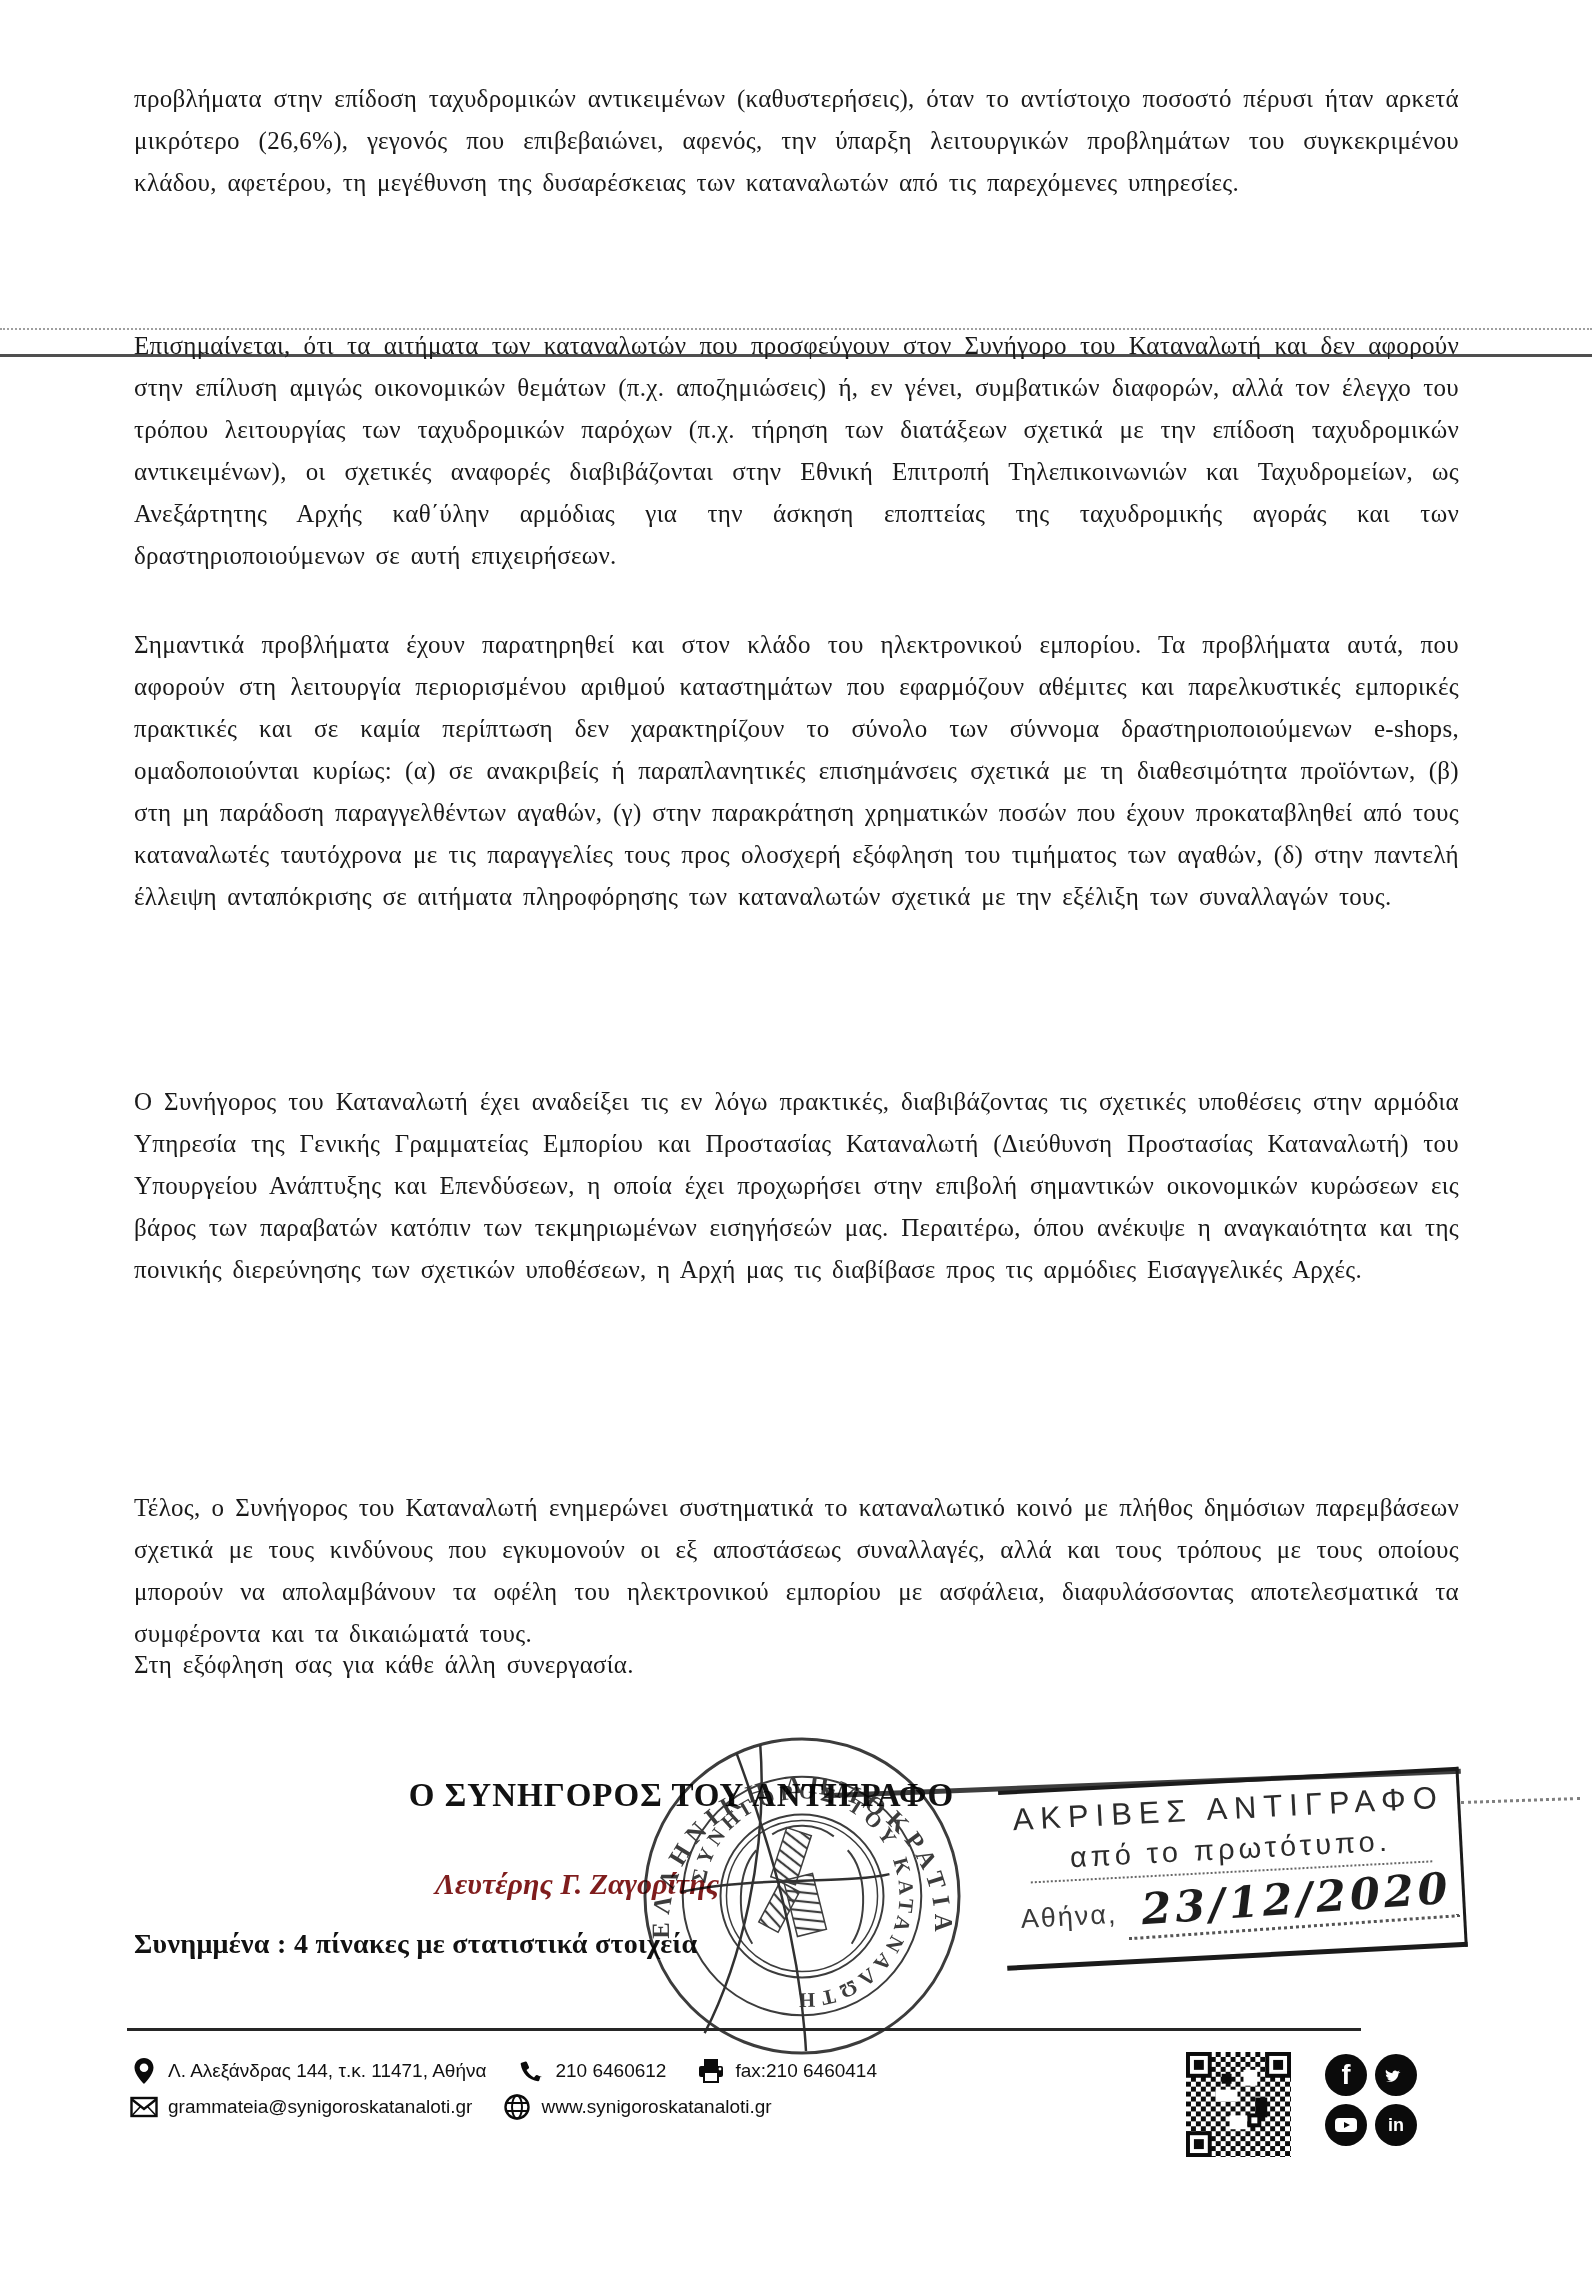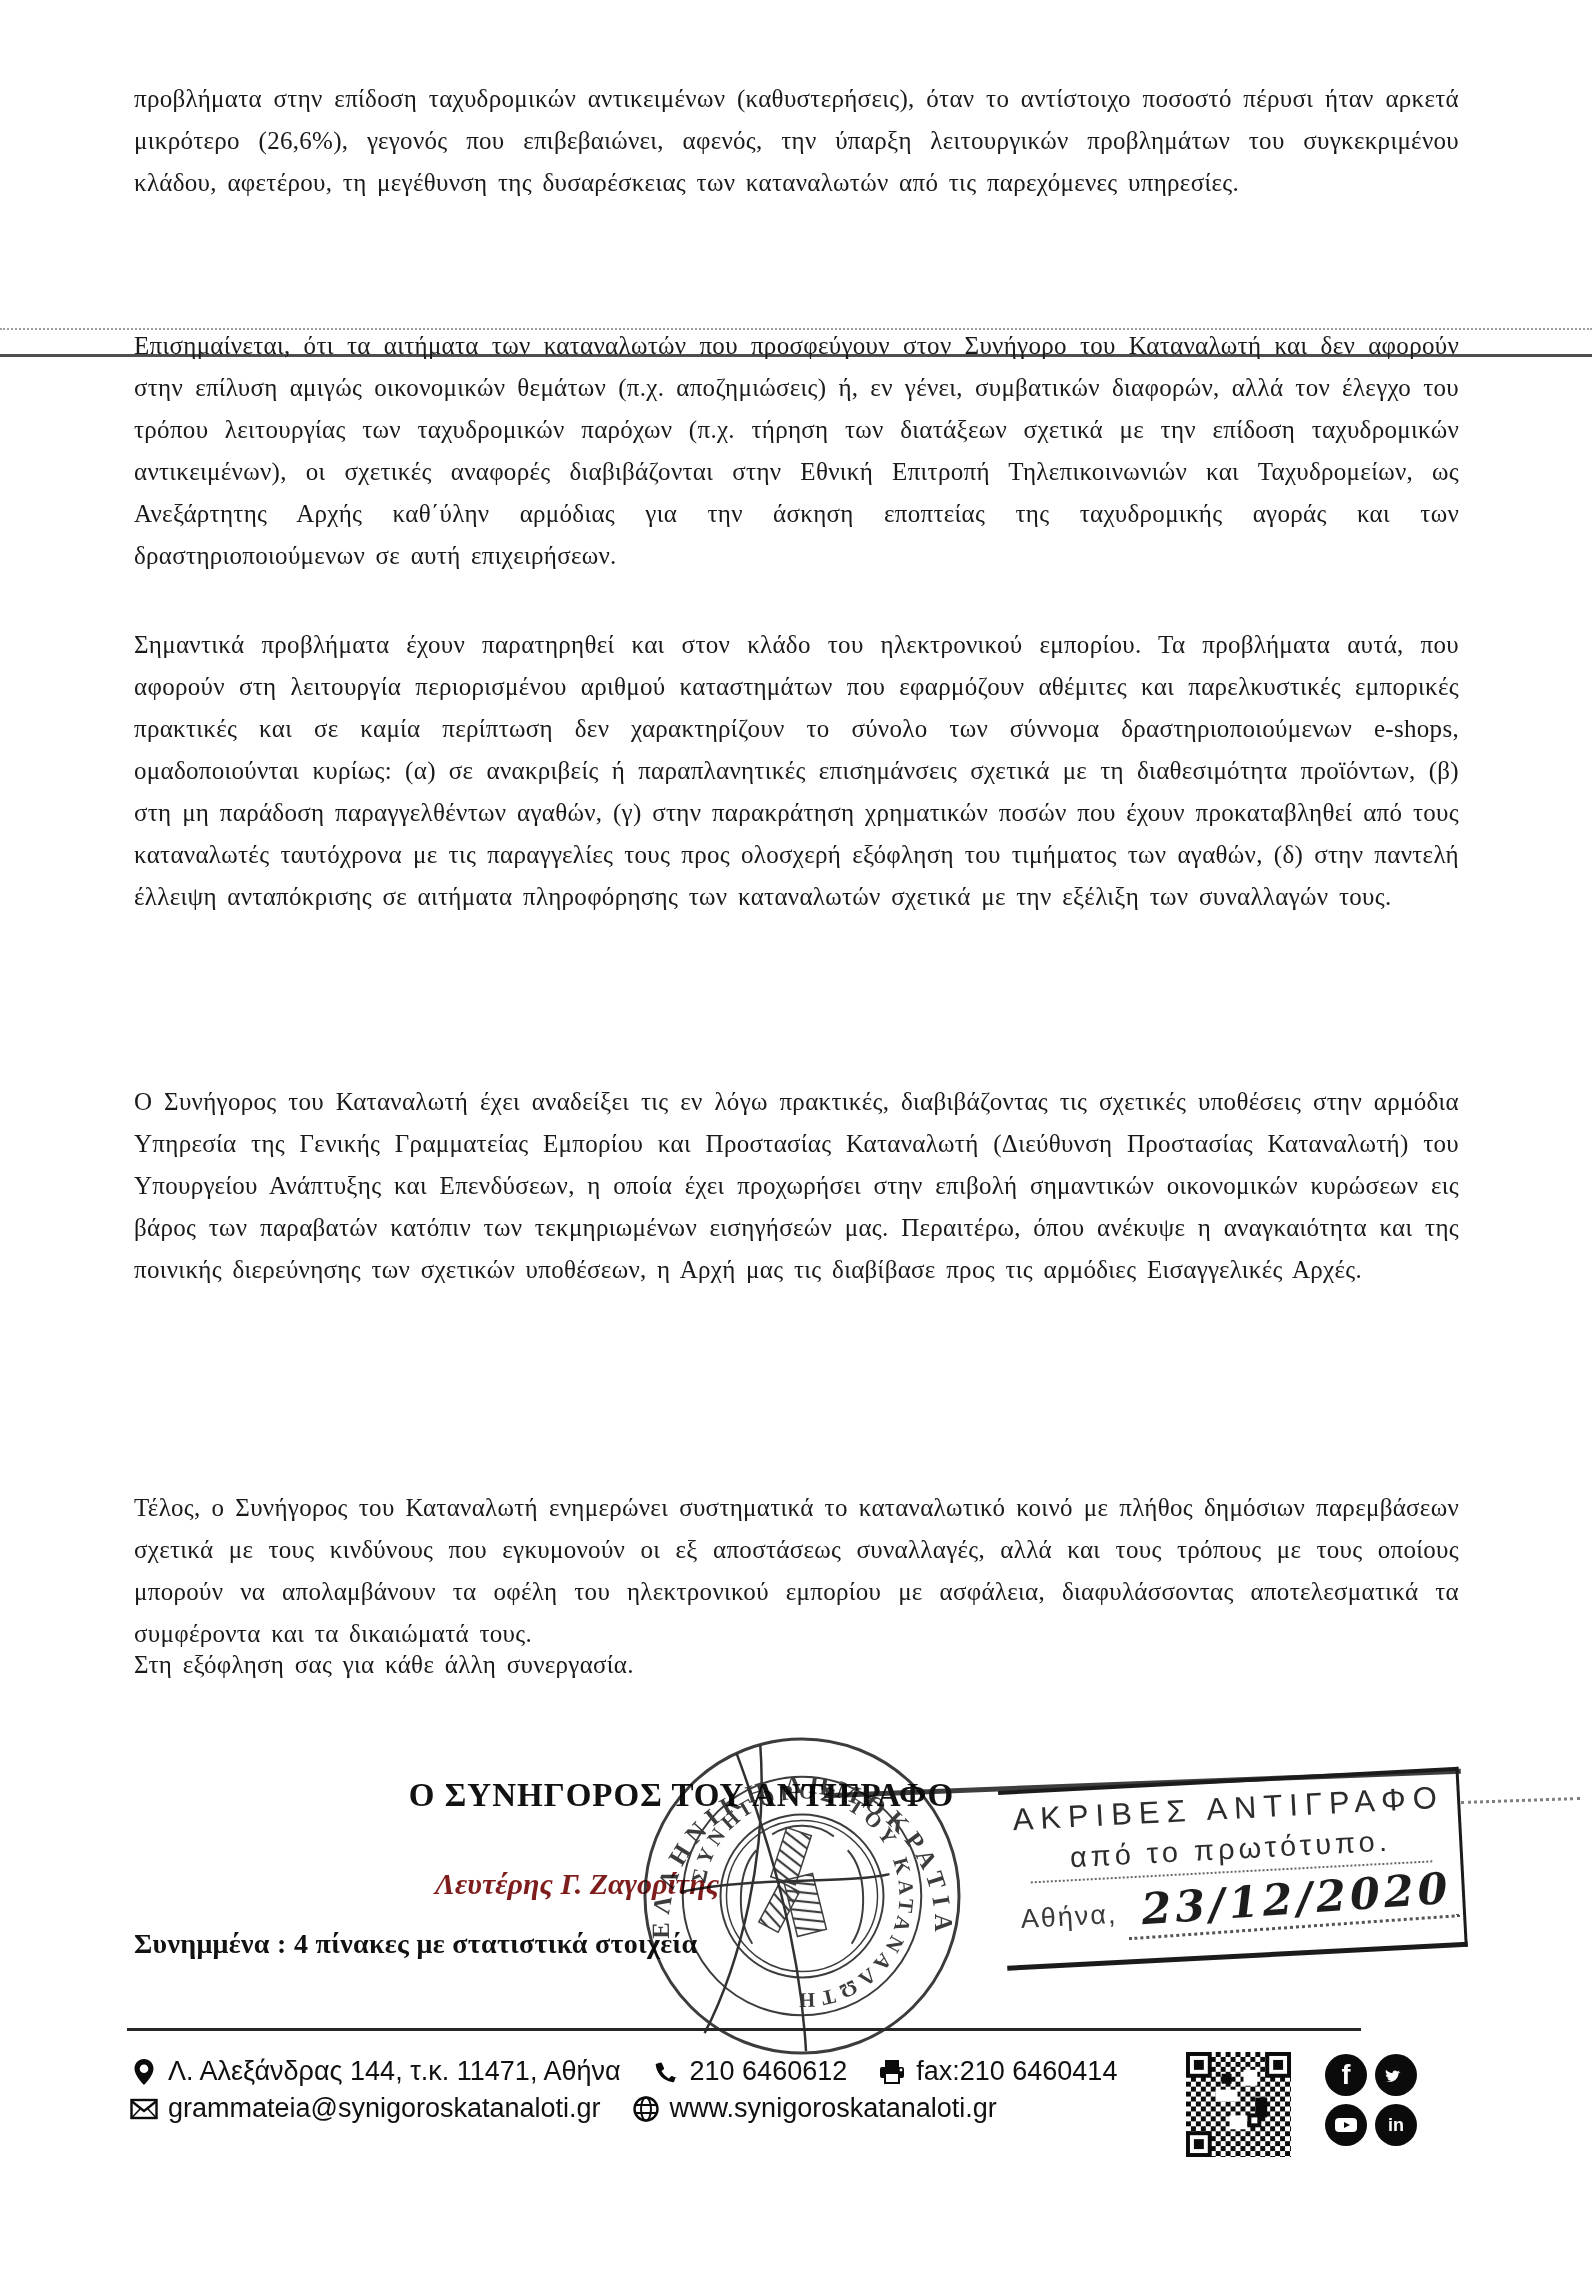--- a/index.html
+++ b/index.html
@@ -77,21 +77,21 @@
     border-bottom:3px dotted #555;transform:rotate(-1deg);
     padding:0 6px 2px 14px;letter-spacing:4px;
   }
 
   
   .footer-rule{
     position:absolute;left:127px;top:2028px;width:1234px;height:3px;background:#262626;
   }
   .footer{
     position:absolute;left:129px;top:2056px;width:1055px;
-    font-family:"Liberation Sans", sans-serif;font-size:27px;color:#101010;
+    font-family:"Liberation Sans", sans-serif;font-size:19px;color:#101010;
   }
   .footer-row{display:flex;align-items:center;margin-bottom:6px;white-space:nowrap;}
   .footer-item{display:flex;align-items:center;margin-right:30px;}
   .ficon{width:30px;height:30px;margin-right:9px;flex:0 0 auto;}
   .qr{position:absolute;left:1186px;top:2052px;width:105px;height:105px;}
   .socials{
     position:absolute;left:1325px;top:2054px;width:92px;
     display:grid;grid-template-columns:42px 42px;grid-gap:8px;
   }
   .soc{width:42px;height:42px;border-radius:50%;background:#0b0b0b;display:flex;

